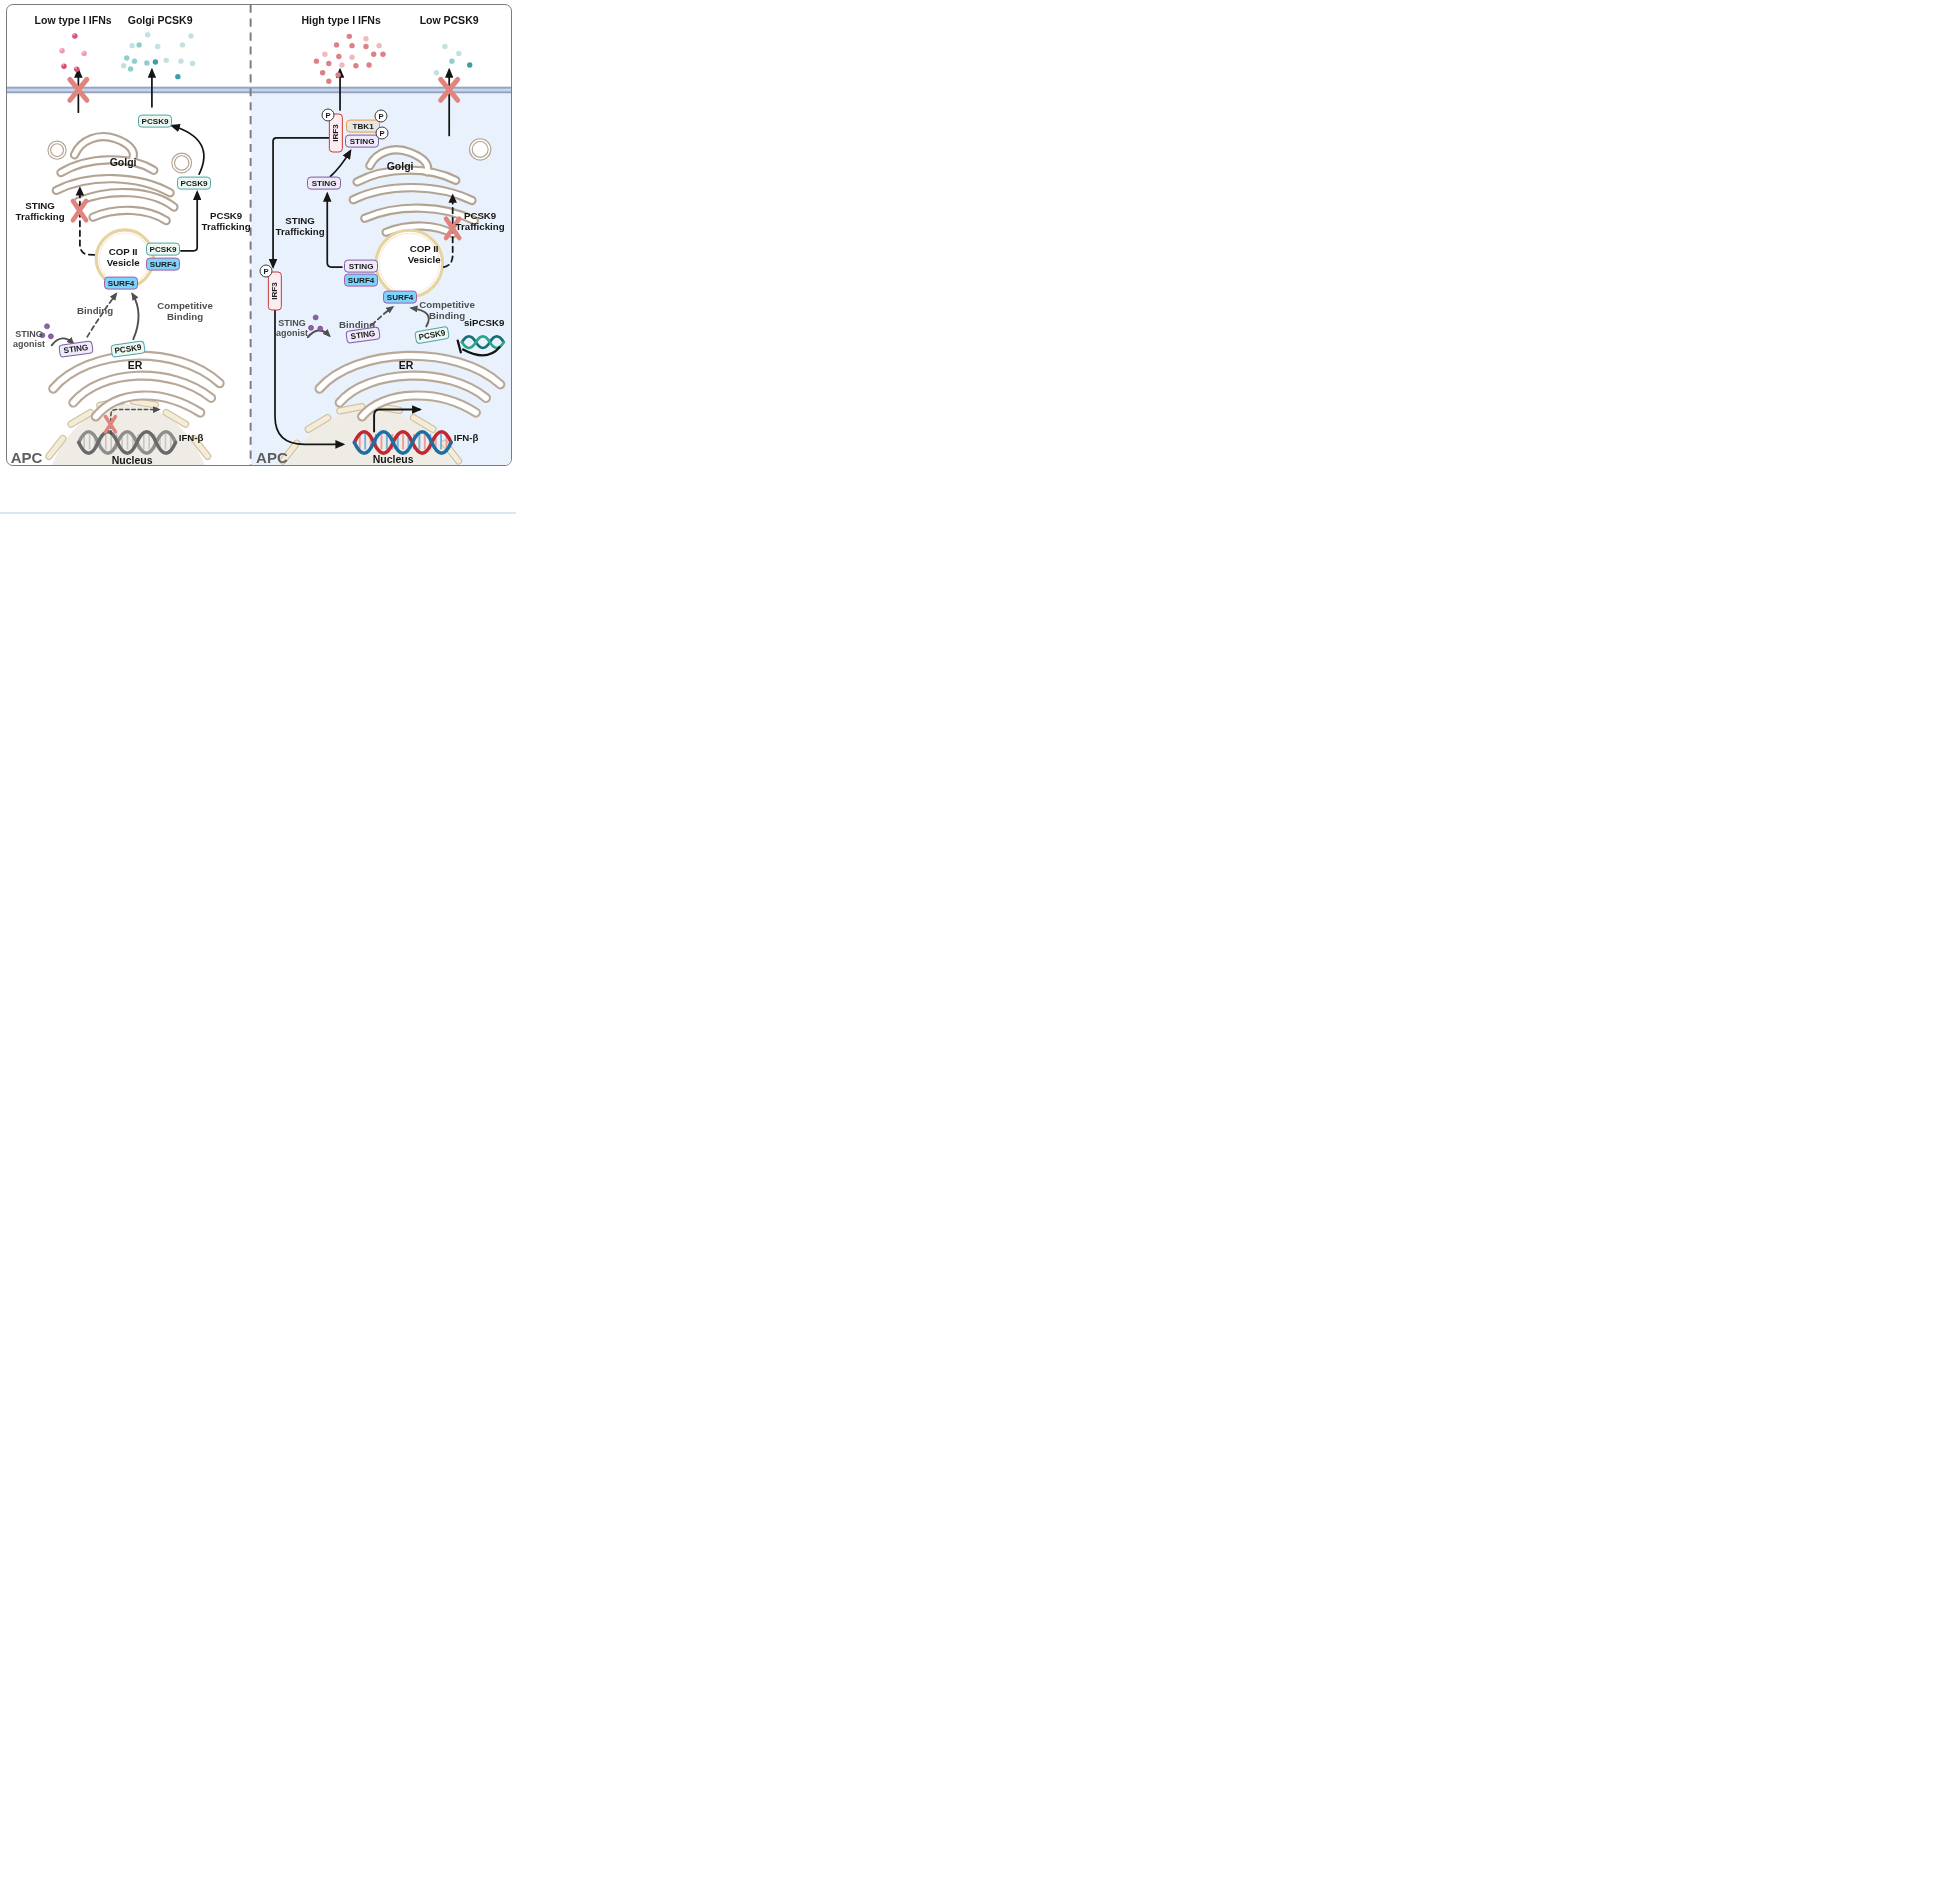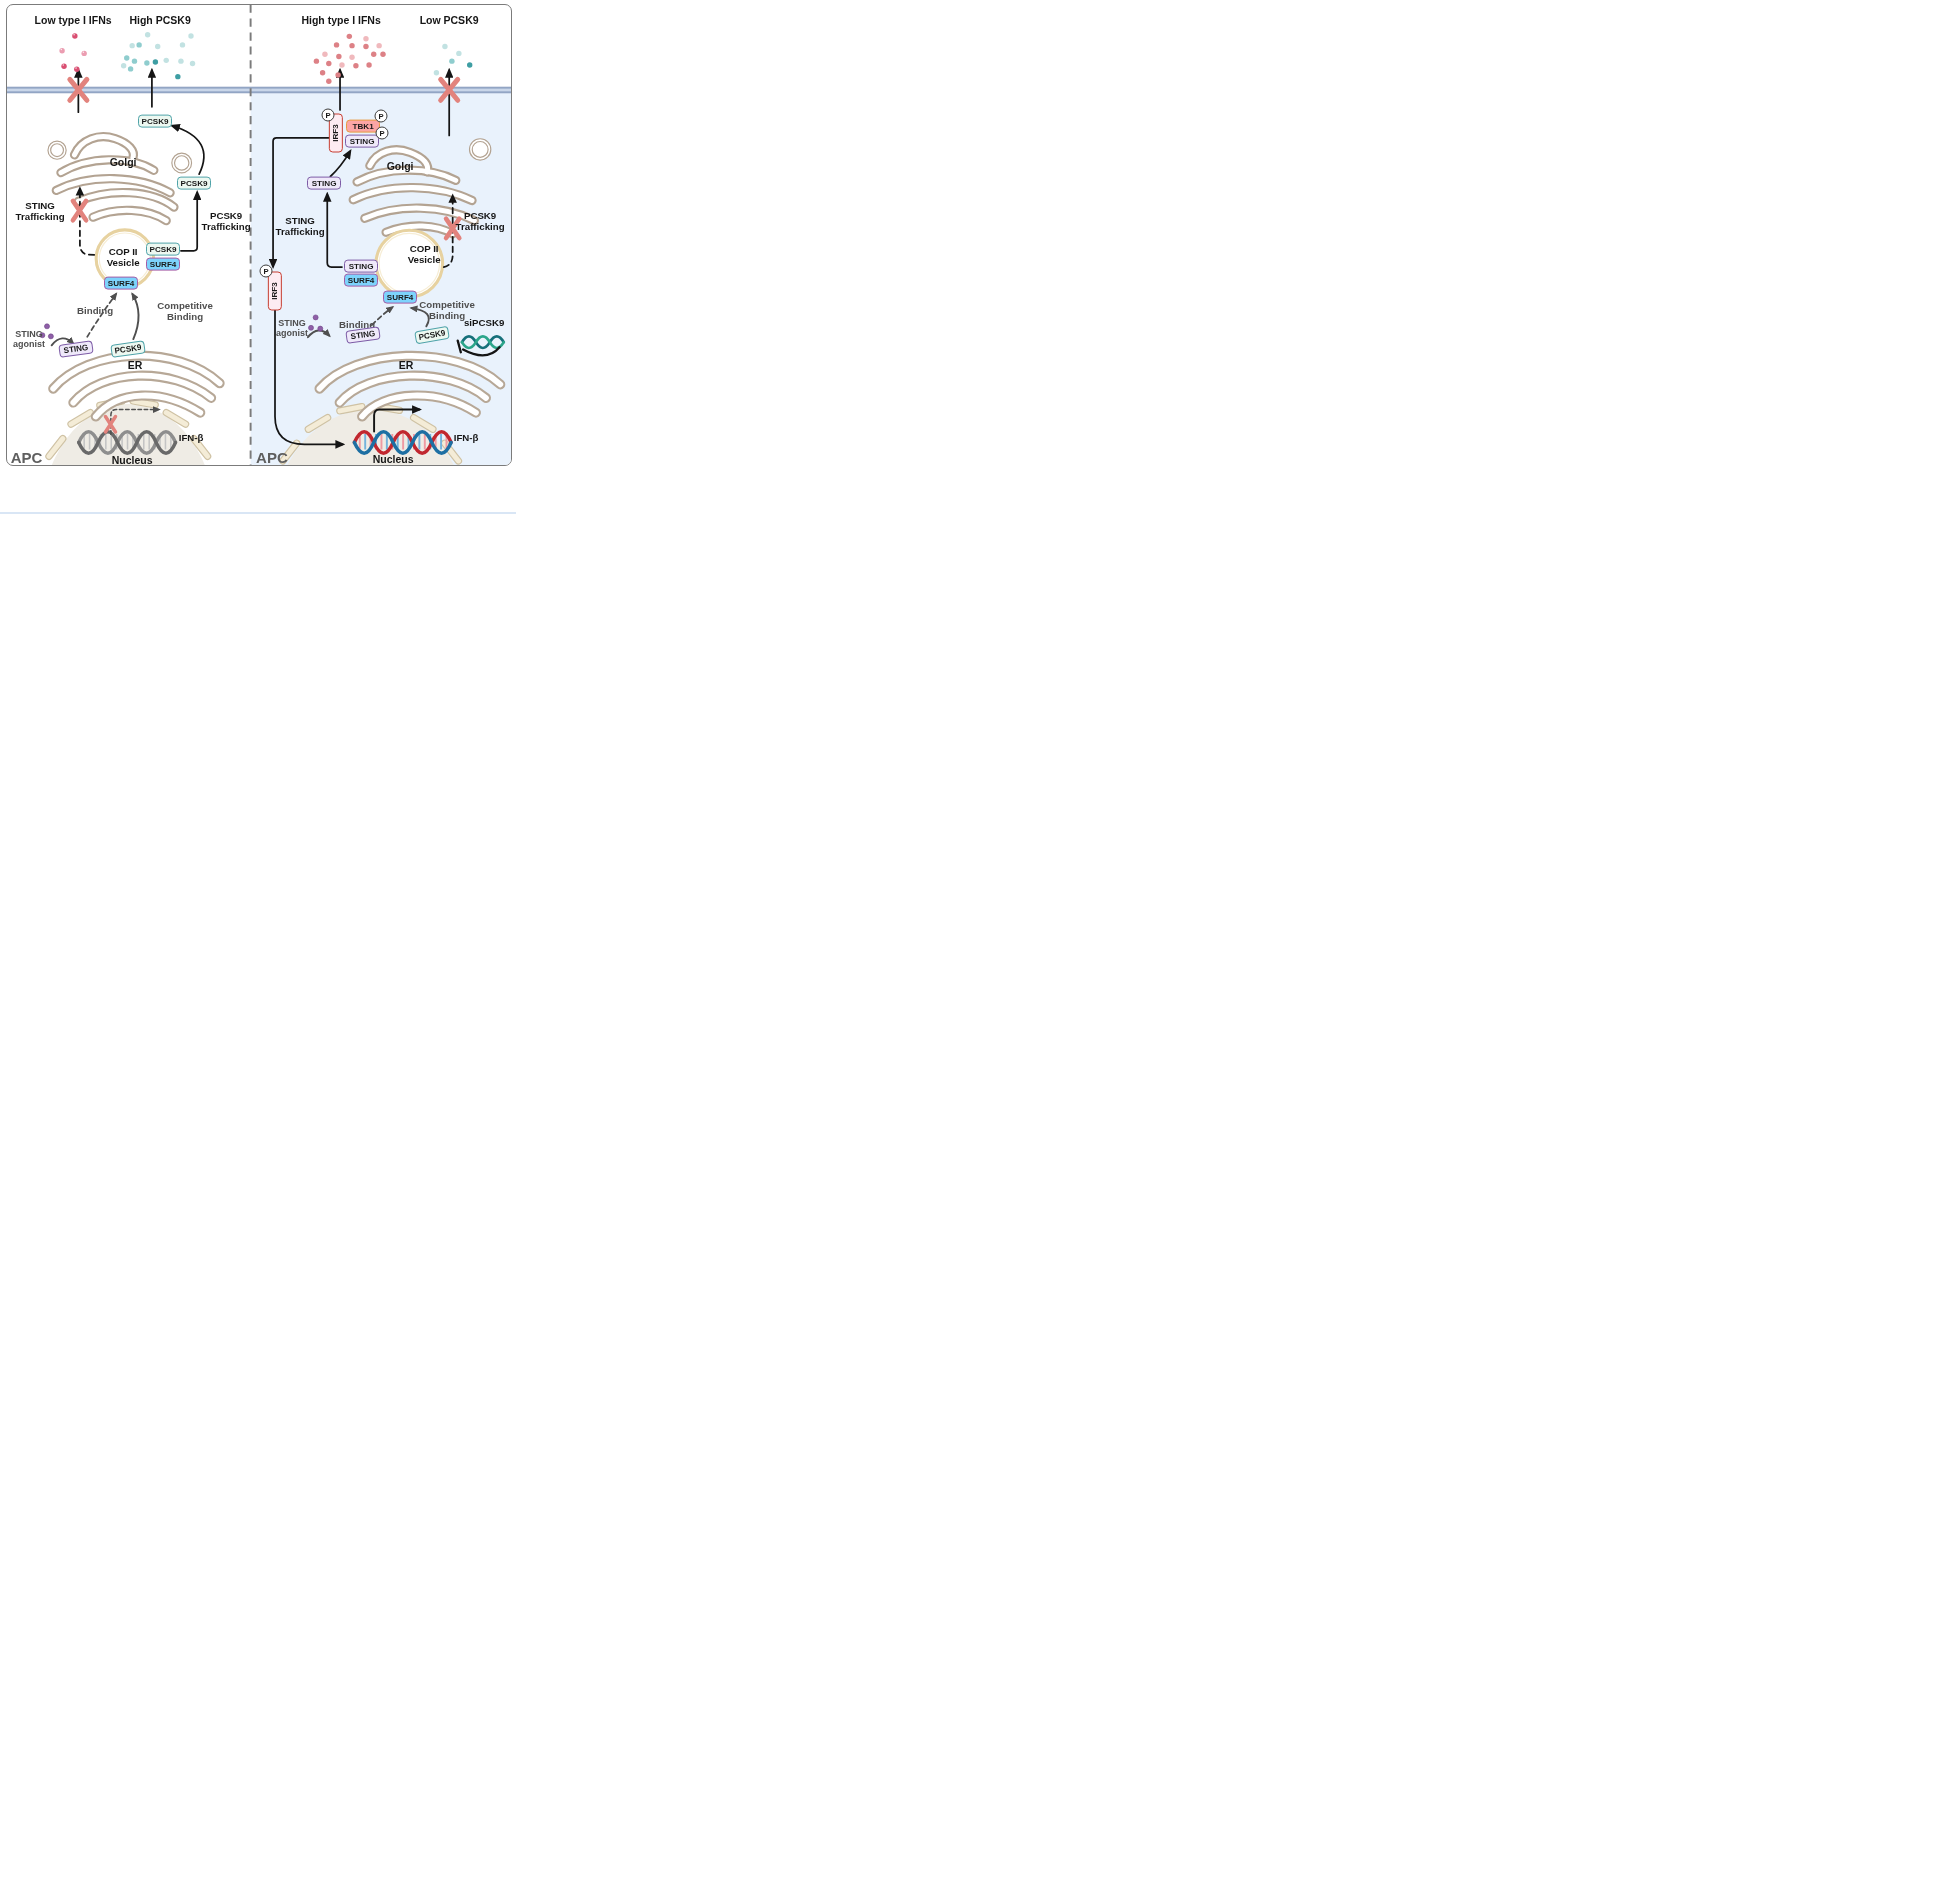--- a/index.html
+++ b/index.html
@@ -14,21 +14,21 @@
   .t27{font-size:10.5px;} .t25{font-size:9.7px;} .t23{font-size:9px;}
   .gray{color:#4f4f4f;}
   .apc{position:absolute;color:#5f5f5f;font-size:15px;transform:translate(0,-50%);z-index:4;}
   .pill{position:absolute;display:flex;align-items:center;justify-content:center;
     border-radius:3.9px;font-size:8.1px;color:#191919;height:12.8px;min-width:34px;
     box-sizing:border-box;transform:translate(-50%,-50%);z-index:5;padding:0 2.3px;}
   .teal{border:1.2px solid #4fa3a9;background:#edf8f1;}
   .purple{border:1.2px solid #7d5ca6;background:#efe9fa;}
   .surf4{border:1.2px solid #a55ba5;background:#7dd3fc;}
   .irf3{border:1.2px solid #c63d30;background:#fdecf2;}
-  .tbk1{border:1.2px solid #e79a40;background:#fca5a5;}
+  .tbk1{border:1.2px solid #e79a40;background:#e5e5e5;}
   .pv{width:14.3px;height:39px;min-width:0;padding:0;}
   .pv span{display:block;transform:rotate(-90deg);white-space:nowrap;}
   .r8{transform:translate(-50%,-50%) rotate(-8deg);}
   .r10{transform:translate(-50%,-50%) rotate(-10deg);}
   .pcirc{position:absolute;width:13px;height:13px;border-radius:50%;background:#fff;
     border:1.2px solid #3c3c3c;display:flex;align-items:center;justify-content:center;
     font-size:7.7px;transform:translate(-50%,-50%);z-index:6;box-sizing:border-box;}
   .bottom-strip{position:absolute;left:0;bottom:0;width:100%;height:1.9px;background:#d9e6f5;}
 </style>
 </head>
@@ -330,21 +330,21 @@
             <circle cx="134" cy="871" r="6.5" fill="#8f5fa8"></circle>
     </g>
     <g stroke="#6d4585" stroke-width="1.5">
       <circle cx="818" cy="822" r="6.5" fill="#8f5fa8"></circle>
             <circle cx="806" cy="849" r="6.5" fill="#8f5fa8"></circle>
             <circle cx="830" cy="851" r="6.5" fill="#8f5fa8"></circle>
     </g>
    </svg>
 
    <div class="lbl t27" style="left:74px;top:22px;">Low type I IFNs</div>
-   <div class="lbl t27" style="left:161px;top:22px;">High PCSK9</div>
+   <div class="lbl t27" style="left:161px;top:22px;">Golgi PCSK9</div>
    <div class="lbl t27" style="left:342px;top:22px;">High type I IFNs</div>
    <div class="lbl t27" style="left:450px;top:22px;">Low PCSK9</div>
 
    <div class="lbl t27" style="left:124px;top:164px;">Golgi</div>
    <div class="lbl t27" style="left:401px;top:168px;">Golgi</div>
 
    <div class="lbl t25" style="left:41px;top:213px;">STING
 Trafficking</div>
    <div class="lbl t25" style="left:227px;top:223px;">PCSK9
 Trafficking</div>

